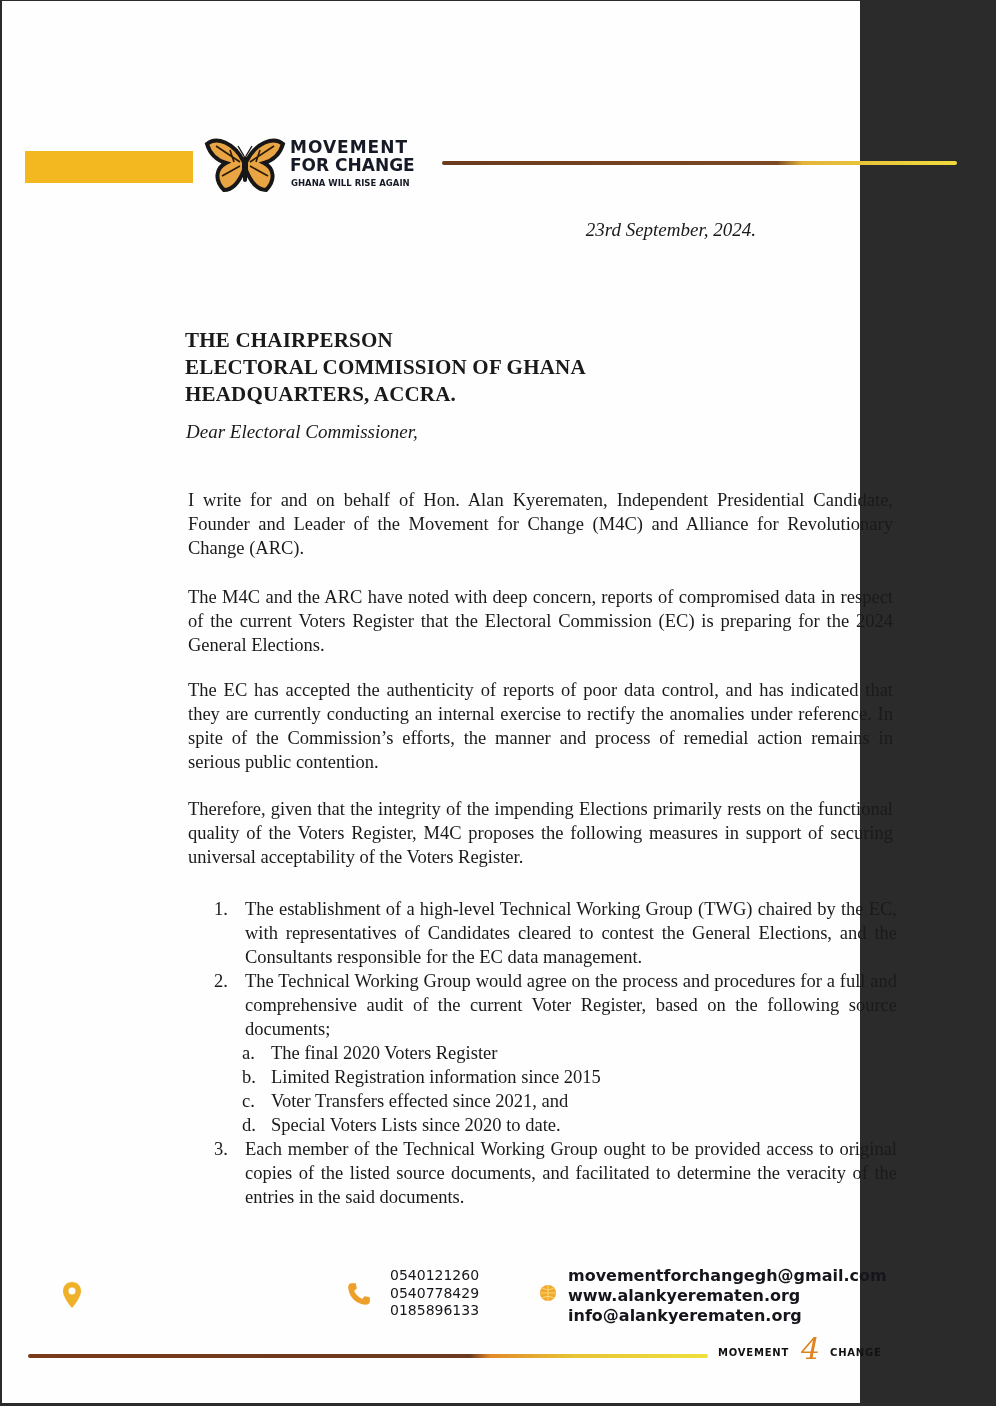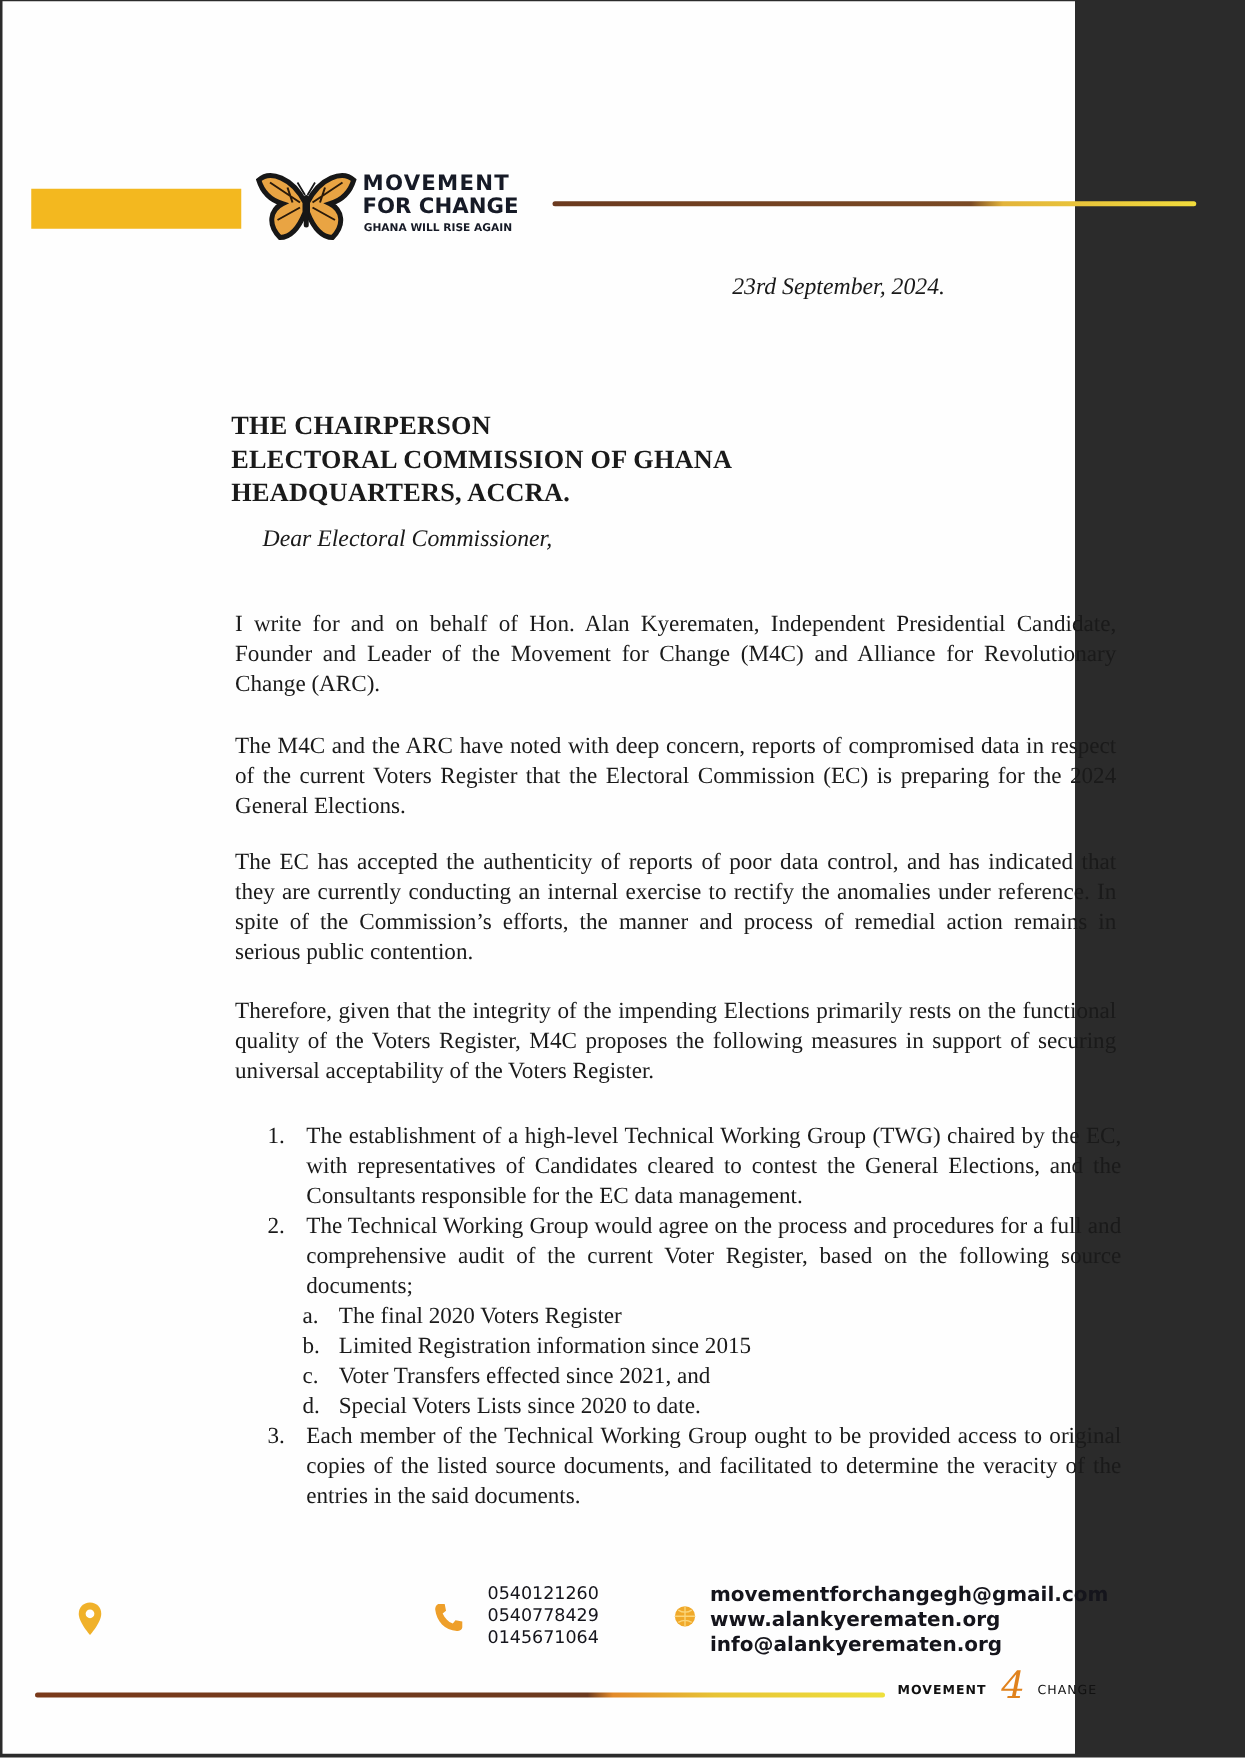--- a/index.html
+++ b/index.html
@@ -13,21 +13,21 @@
   .hdr-bar{left:23px;top:150px;width:168px;height:32px;background:#f3b81f;}
   .hdr-rule{left:440px;top:160px;width:515px;height:4px;
     background:linear-gradient(90deg,#6b3a1f 0%,#7a4a25 65%,#e3b43a 70%,#f1dc3c 100%);border-radius:2px;}
   .logo-butterfly{left:202px;top:135px;width:82px;height:58px;}
   .logo-title{left:288px;top:138px;font-weight:bold;font-size:17px;line-height:17px;color:#161a26;letter-spacing:1px;}
   .logo-title2{left:288px;top:156px;font-weight:bold;font-size:17px;line-height:17px;color:#161a26;}
   .logo-tag{left:289px;top:177px;font-weight:bold;font-size:8.5px;color:#161a26;}
 
   .date{right:104px;top:218px;font-style:italic;font-size:19px;}
   .addr{left:183px;top:292px;font-weight:bold;font-size:21px;line-height:27px;letter-spacing:0.2px;margin-top:34px;}
-  .salute{left:184px;top:420px;font-style:italic;font-size:19px;margin-left:24px;}
+  .salute{left:184px;top:420px;font-style:italic;font-size:19px;}
 
   .para{left:186px;width:705px;font-size:18.5px;line-height:24px;text-align:justify;}
   .p1{top:487px;}
   .p2{top:584px;}
   .p3{top:677px;}
   .p4{top:796px;}
 
   .list{left:212px;width:683px;font-size:18.5px;line-height:24px;}
   .li{position:relative;padding-left:31px;text-align:justify;}
   .li .num{position:absolute;left:0;top:0;}
@@ -37,21 +37,21 @@
 
   
   .ficon{position:absolute;}
   .ftxt{font-weight:bold;font-size:13.5px;line-height:17px;color:#15151c;}
   .f-addr{left:101px;top:1270px;}
   .f-phone{left:388px;top:1266px;font-weight:normal;font-size:14px;line-height:17.5px;}
   .f-web{left:566px;top:1265px;font-size:16px;line-height:20px;}
   .foot-rule{left:26px;top:1353px;width:680px;height:4px;
     background:linear-gradient(90deg,#7a3a1a 0%,#6b3a1f 65%,#e38a2a 68%,#e7c335 80%,#eee03d 100%);border-radius:2px;}
   .foot-logo{left:716px;top:1346px;font-weight:bold;font-size:10px;color:#111;letter-spacing:0.8px;}
-  .foot-logo2{left:828px;top:1346px;font-weight:normal;font-size:10px;color:#111;letter-spacing:0.8px;}
+  .foot-logo2{left:828px;top:1346px;font-weight:bold;font-size:10px;color:#111;letter-spacing:0.8px;}
   .foot-four{left:799px;top:1333px;font-family:"DejaVu Serif",serif;font-style:italic;font-size:30px;color:#e0821d;line-height:30px;}
 </style>
 </head>
 <body>
 
 <div class="page">
 
   <div class="abs hdr-bar"></div>
   <svg class="abs logo-butterfly" viewBox="0 0 82 58">
     <path d="M40 26 C30 6, 12 0, 3 8 C6 18, 12 24, 22 27 C12 32, 10 44, 20 54 C30 54, 36 44, 40 34 Z" fill="#e9a443" stroke="#171717" stroke-width="4"></path>
@@ -115,21 +115,21 @@
     <path d="M10 1 C4.5 1 1 5 1 10 C1 17 10 27 10 27 C10 27 19 17 19 10 C19 5 15.5 1 10 1 Z" fill="#f0b12a"></path>
     <circle cx="10" cy="10" r="3.5" fill="#fff"></circle>
   </svg>
 
   <svg class="ficon" style="left:344px;top:1280px;width:26px;height:26px;" viewBox="0 0 24 24">
     <path d="M5 2 L9 2 L10 7 L7.5 9 C9 12.5 11.5 15 15 16.5 L17 14 L22 15 L22 19 C22 21 20 22 18 22 C9 21 3 15 2 6 C2 4 3 2 5 2 Z" fill="#ee9f2a"></path>
   </svg>
   <div class="abs sans ftxt f-phone">
     <div>0540121260</div>
     <div>0540778429</div>
-    <div>0145671064</div>
+    <div>0185896133</div>
   </div>
 
   <svg class="ficon" style="left:537px;top:1283px;width:18px;height:18px;" viewBox="0 0 20 20">
     <circle cx="10" cy="10" r="9" fill="#f0a92a"></circle>
     <path d="M1 10 H19 M10 1 V19 M4 4.5 C8 7, 12 7, 16 4.5 M4 15.5 C8 13, 12 13, 16 15.5" stroke="#fbd67a" stroke-width="1.2" fill="none"></path>
   </svg>
   <div class="abs sans ftxt f-web">
     <div>movementforchangegh@gmail.com</div>
     <div>www.alankyerematen.org</div>
     <div>info@alankyerematen.org</div>

